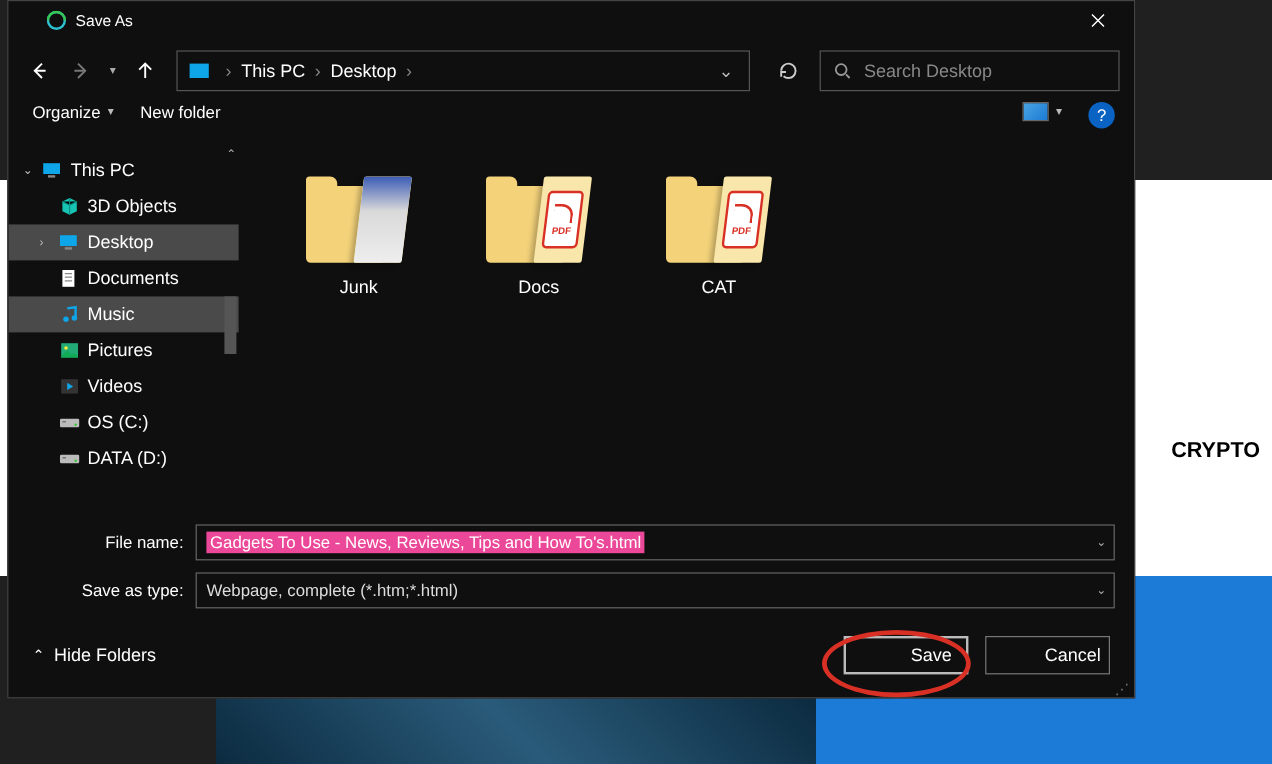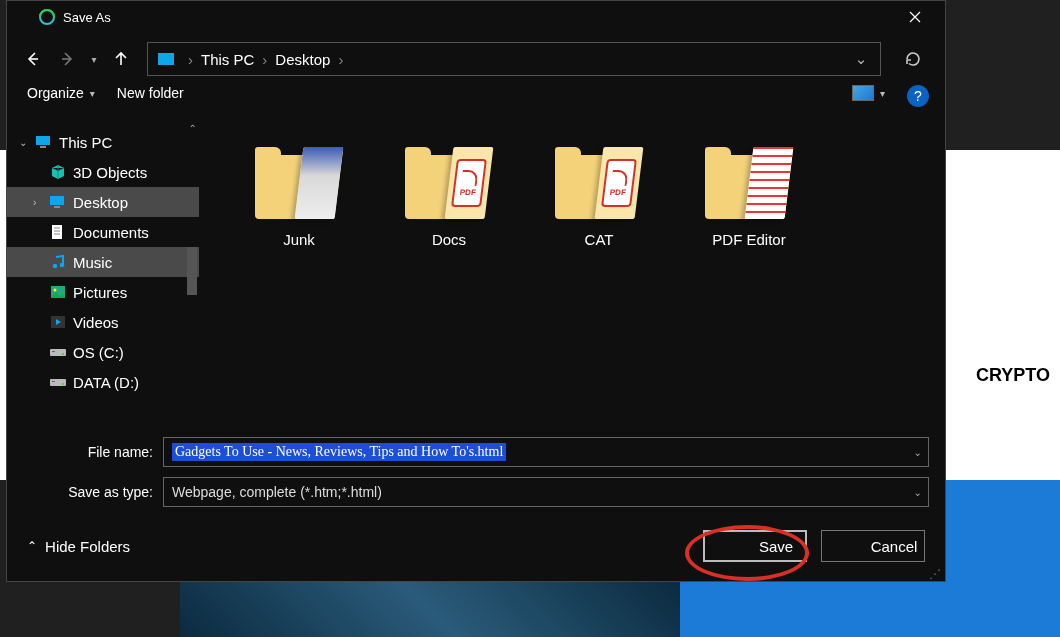--- a/index.html
+++ b/index.html
@@ -59,21 +59,21 @@
   .pdf-arc { width: 16px; height: 16px; border: 2px solid #d93025; border-left: none; border-bottom: none; border-radius: 0 10px 0 8px; }
   .thumb-generic { width: 100%; height: 100%; background: linear-gradient(180deg,#3b5bb5 0%,#d9d9d9 40%,#eee 100%); }
   .thumb-movies { width: 100%; height: 100%; background: radial-gradient(circle at 40% 35%, #0a63c2 0 30%, #f3a12a 30% 45%, #0a63c2 45% 100%); }
   .thumb-docs  { width: 100%; height: 100%; background: repeating-linear-gradient(0deg,#fff,#fff 6px,#e33 6px,#e33 8px); }
   .file-label { color: #fff; font-size: 15px; margin-top: 8px; text-align: center; }
   
   .fields { padding: 6px 16px 4px 16px; display: grid; grid-template-columns: 140px 1fr; row-gap: 10px; align-items: center; }
   .field-label { color: #fff; font-size: 14px; text-align: right; padding-right: 10px; }
   .combo { height: 30px; border: 1px solid #666; display: flex; align-items: center; padding: 0 24px 0 8px; color: #ddd; font-size: 14px; position: relative; }
   .combo .dd { position: absolute; right: 6px; color: #aaa; font-size: 10px; }
-  .combo .sel-text { background: #1d4ed8; color: #fff; padding: 1px 3px; font-family: Liberation Serif, serif; }
+  .combo .sel-text { background: #ec4899; color: #fff; padding: 1px 3px; }
   
   .footer { height: 70px; display: flex; align-items: center; padding: 0 20px; position: relative; }
   .hide-folders { color: #fff; font-size: 15px; display: flex; align-items: center; gap: 8px; cursor: pointer; }
   .footer .spacer { flex: 1; }
   .btn { width: 104px; height: 32px; border: 1px solid #777; background: transparent; color: #fff; font-size: 15px; display: flex; align-items: center; justify-content: center; cursor: pointer; margin-left: 14px; padding-left: 42px; }
   .btn.primary { border: 2px solid #bbb; }
   .resize-grip { position: absolute; right: 4px; bottom: 4px; color: #777; font-size: 12px; line-height: 6px; }
   
   .red-oval { position: absolute; width: 124px; height: 56px; border: 4px solid #d93025; border-radius: 50%/50%; pointer-events: none; left: 678px; top: 524px; }
   
@@ -136,20 +136,27 @@
       <span>Desktop</span>
       <span class="addr-chev">›</span>
       <span class="addr-spacer"></span>
       <span class="addr-dd">⌄</span>
     </div>
     <div class="refresh-btn">
       <svg width="18" height="18" viewBox="0 0 18 18">
           <path d="M3 9a6 6 0 1 1 2 4.5" stroke="#ccc" stroke-width="1.6" fill="none"></path>
           <path d="M3 14v-4h4" stroke="#ccc" stroke-width="1.6" fill="none"></path>
         </svg>
+    </div>
+    <div class="search-box">
+      <svg width="16" height="16" viewBox="0 0 16 16">
+          <circle cx="7" cy="7" r="4.5" stroke="#999" stroke-width="1.5" fill="none"></circle>
+          <path d="M11 11l3 3" stroke="#999" stroke-width="1.5"></path>
+        </svg>
+      <span>Search Desktop</span>
     </div>
   </div>
 
   <div class="toolbar">
     <span style="display:flex;align-items:center;gap:6px;cursor:pointer;">
       <span>Organize</span>
       <span style="font-size:10px;color:#bbb;">▾</span>
     </span>
     <span style="cursor:pointer;">New folder</span>
     <span class="spacer"></span>
@@ -291,30 +298,20 @@
             <div class="folder-back"></div>
             <div class="folder-front">
               <div class="pdf-badge">
                 <div class="pdf-arc"></div>
                 <div>PDF</div>
               </div>
             </div>
           </div>
           <div class="file-label">CAT</div>
         </div>
-        <div class="file-item">
-          <div class="folder-shape">
-            <div class="folder-tab"></div>
-            <div class="folder-back"></div>
-            <div class="folder-front">
-              <div class="thumb-docs"></div>
-            </div>
-          </div>
-          <div class="file-label">PDF Editor</div>
-        </div>
       </div>
   </div>
 
   <div class="fields">
     <div class="field-label">File name:</div>
     <div class="combo">
       <span class="sel-text">Gadgets To Use - News, Reviews, Tips and How To's.html</span>
       <span class="dd">⌄</span>
     </div>
     <div class="field-label">Save as type:</div>

